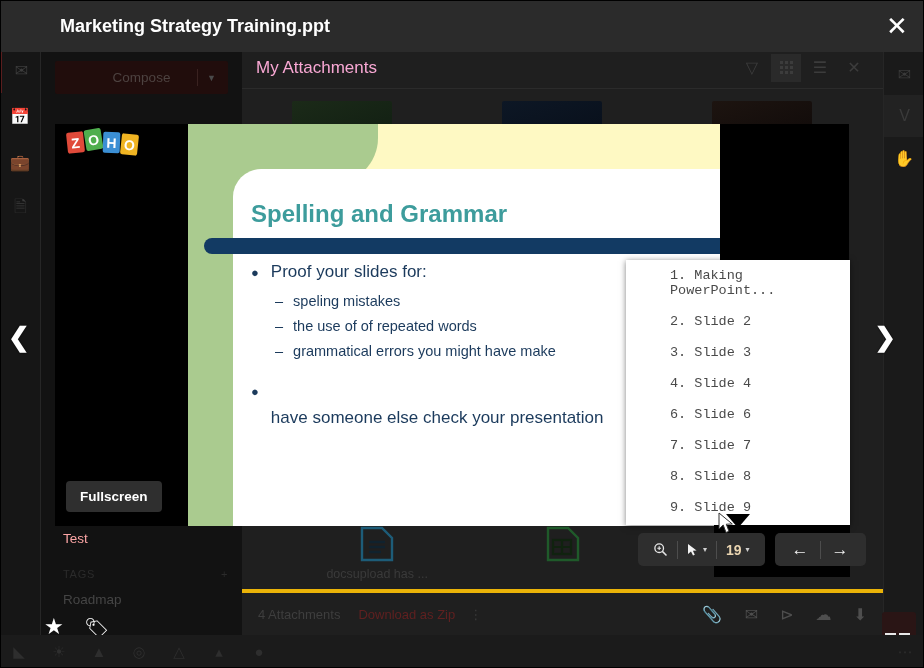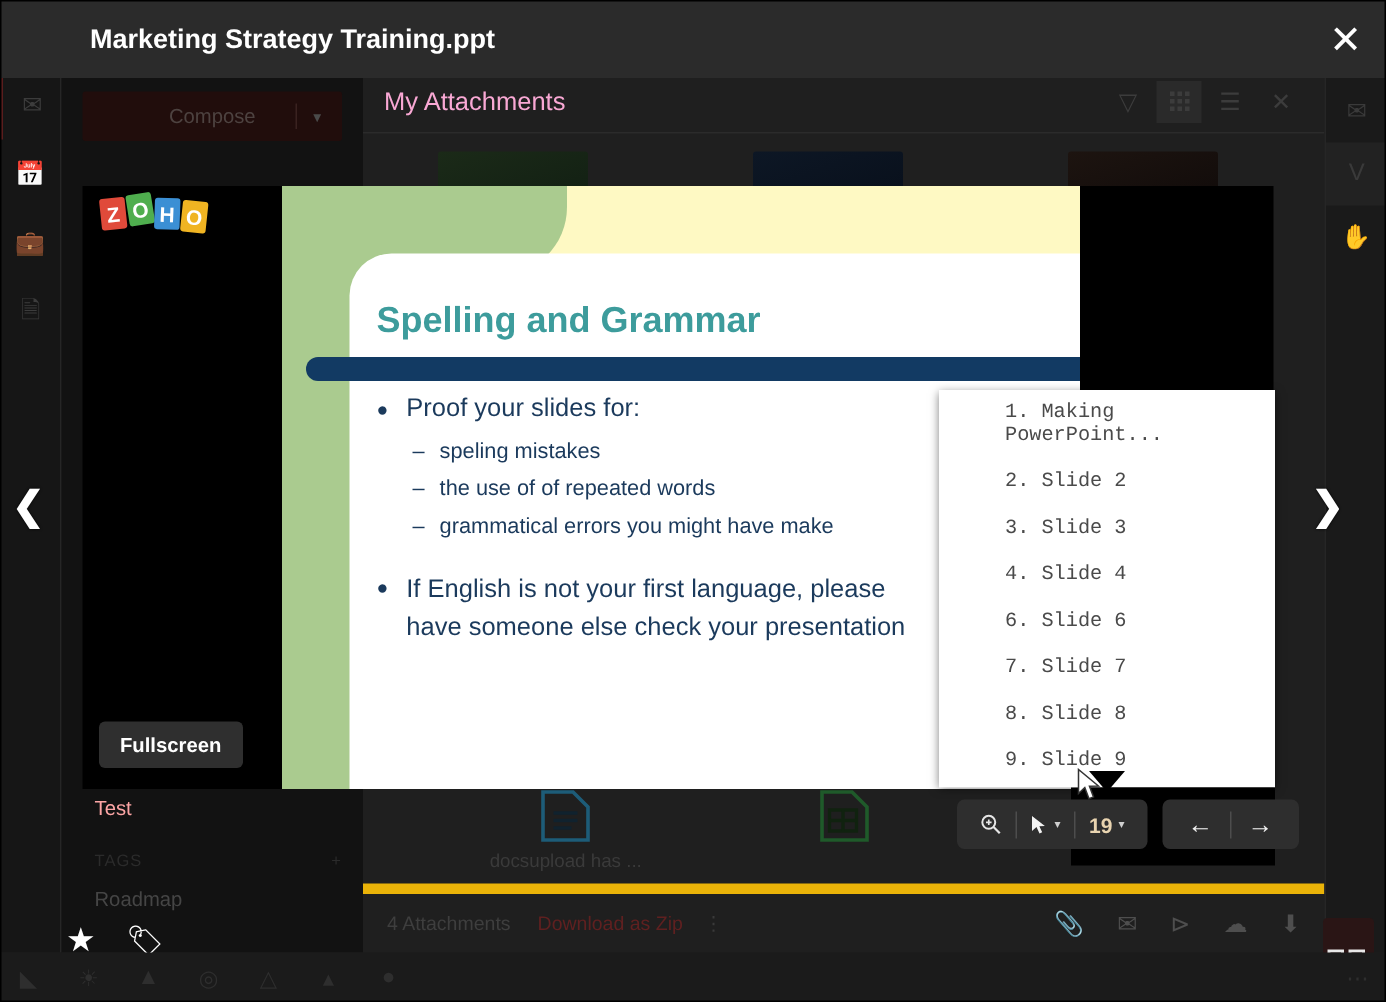--- a/index.html
+++ b/index.html
@@ -84,21 +84,21 @@
   .thumb.t1 { background: linear-gradient(160deg,#1b2a18,#0d1a10); }
   .thumb.t2 { background: linear-gradient(160deg,#0d1725,#060c16); }
   .thumb.t3 { background: linear-gradient(160deg,#1d1410,#0b0707); }
 
   .docs-row { position: absolute; left: 2px; right: 0; bottom: 54px; display: flex; padding: 0 40px; }
   .doc-cell { flex: 1; display: flex; flex-direction: column; align-items: center; gap: 5px; }
   .doc-name { color: #3a3a3a; font-size: 12.5px; }
 
   .att-footer {
     position: absolute; left: 0; right: 0; bottom: 0; height: 46px;
-    display: flex; align-items: center; padding: 0 16px; border-top: 7px solid #eab308;
+    display: flex; align-items: center; padding: 0 16px; border-top: 4px solid #eab308;
   }
   .att-count { color: #3e3e3e; font-size: 13px; }
   .att-zip { color: #5f2020; font-size: 13px; margin-left: 18px; }
   .att-dots { color: #3a3a3a; margin-left: 14px; letter-spacing: 2px; font-size: 13px; }
   .att-actions { margin-left: auto; display: flex; align-items: center; gap: 22px; color: #4e4e4e; }
 
   
   .bg-rrail {
     position: absolute; right: 0; top: 47px; width: 41px; bottom: 33px;
     background: #1a1a1a; border-left: 1px solid #262626;
@@ -433,21 +433,21 @@
             <span>the use of of repeated words</span>
           </div>
           <div class="b2">
             <span class="dash">–</span>
             <span>grammatical errors you might have make</span>
           </div>
           <div class="b-gap"></div>
           <div class="b1 two-line">
             <span class="dot">●</span>
             <span>
-              <span>If English is not your first language, please</span><br>
+              <br>
               <span>have someone else check your presentation</span>
             </span>
           </div>
         </div>
       </div>
 
       <div class="fullscreen-btn">Fullscreen</div>
     </div>
 
     <div class="toolbar-bg"></div>

